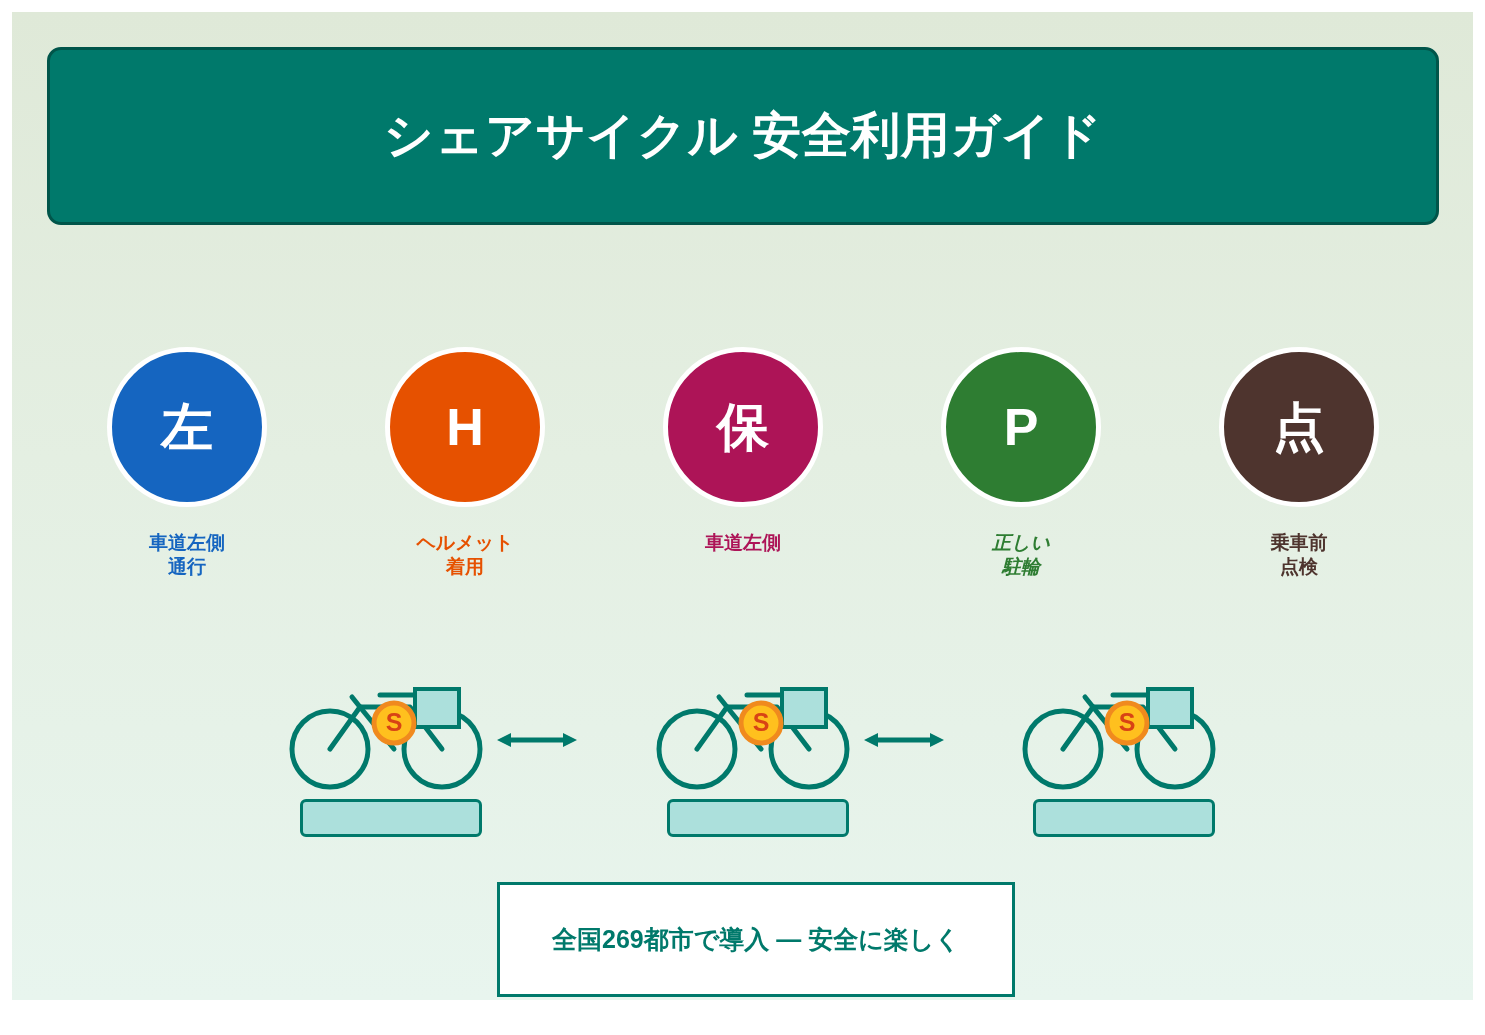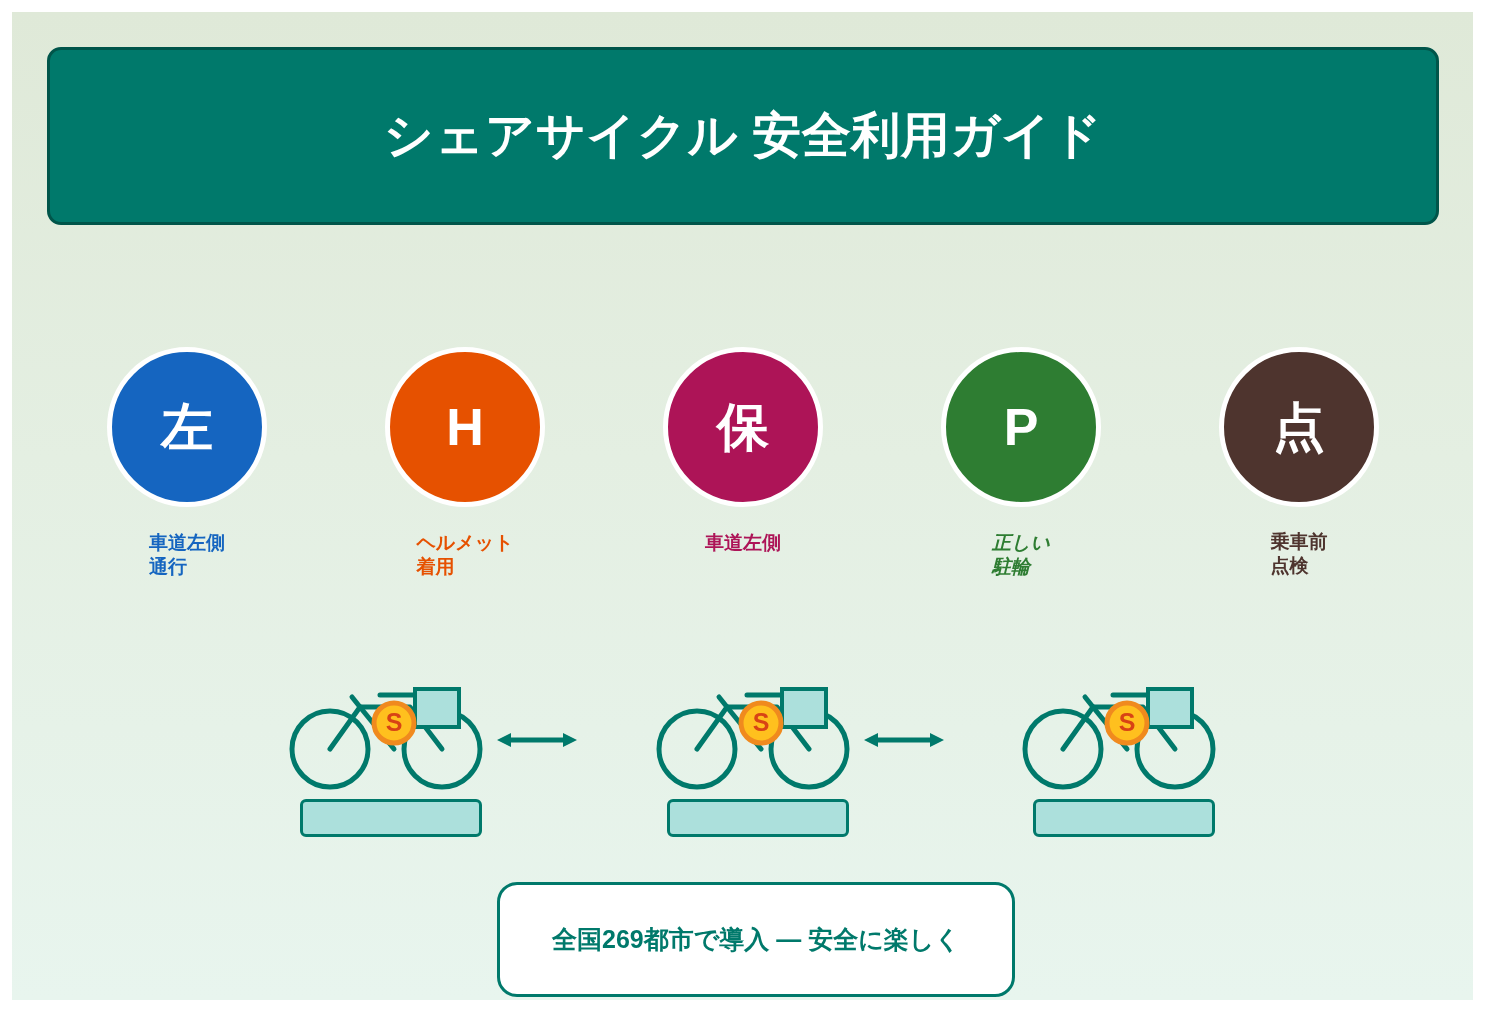--- a/index.html
+++ b/index.html
@@ -80,20 +80,21 @@
     color: #ffffff;
     font-size: 52px;
     font-weight: bold;
     line-height: 1;
   }
   .icon-label {
     margin-top: 24px;
     font-size: 19px;
     font-weight: bold;
     line-height: 1.28;
+    text-align: center;
     white-space: pre-line;
   }
 
   
   #bike-scene {
     position: absolute;
     left: 270px;
     top: 655px;
     width: 945px;
     height: 185px;
@@ -132,21 +133,21 @@
 
   
   #footer-note {
     position: absolute;
     left: 485px;
     top: 870px;
     width: 518px;
     height: 115px;
     background: #ffffff;
     border: 3px solid #00796b;
-    border-radius: 20px;
+    border-radius: 0;
     box-sizing: border-box;
     display: flex;
     align-items: center;
     justify-content: center;
   }
   #footer-note-text {
     color: #00796b;
     font-size: 25px;
     font-weight: bold;
     white-space: nowrap;
@@ -191,21 +192,21 @@
         <span>P</span>
       </div>
       <div class="icon-label" style="color:#2e7d32;font-style:italic;">正しい
 駐輪</div>
     </div>
 
     <div class="icon-col">
       <div class="icon-circle" style="background:#4e342e;">
         <span>点</span>
       </div>
-      <div class="icon-label" style="color:#4e342e;font-family:Liberation Mono, monospace;">乗車前
+      <div class="icon-label" style="color:#4e342e;">乗車前
 点検</div>
     </div>
 
   </div>
 
   <div id="bike-scene">
 
     <div class="bike-unit u0">
       <svg class="bike-svg" width="215" height="125" viewBox="0 0 215 125">
         <g fill="none" stroke="#00796b" stroke-width="5" stroke-linecap="round" stroke-linejoin="round">

